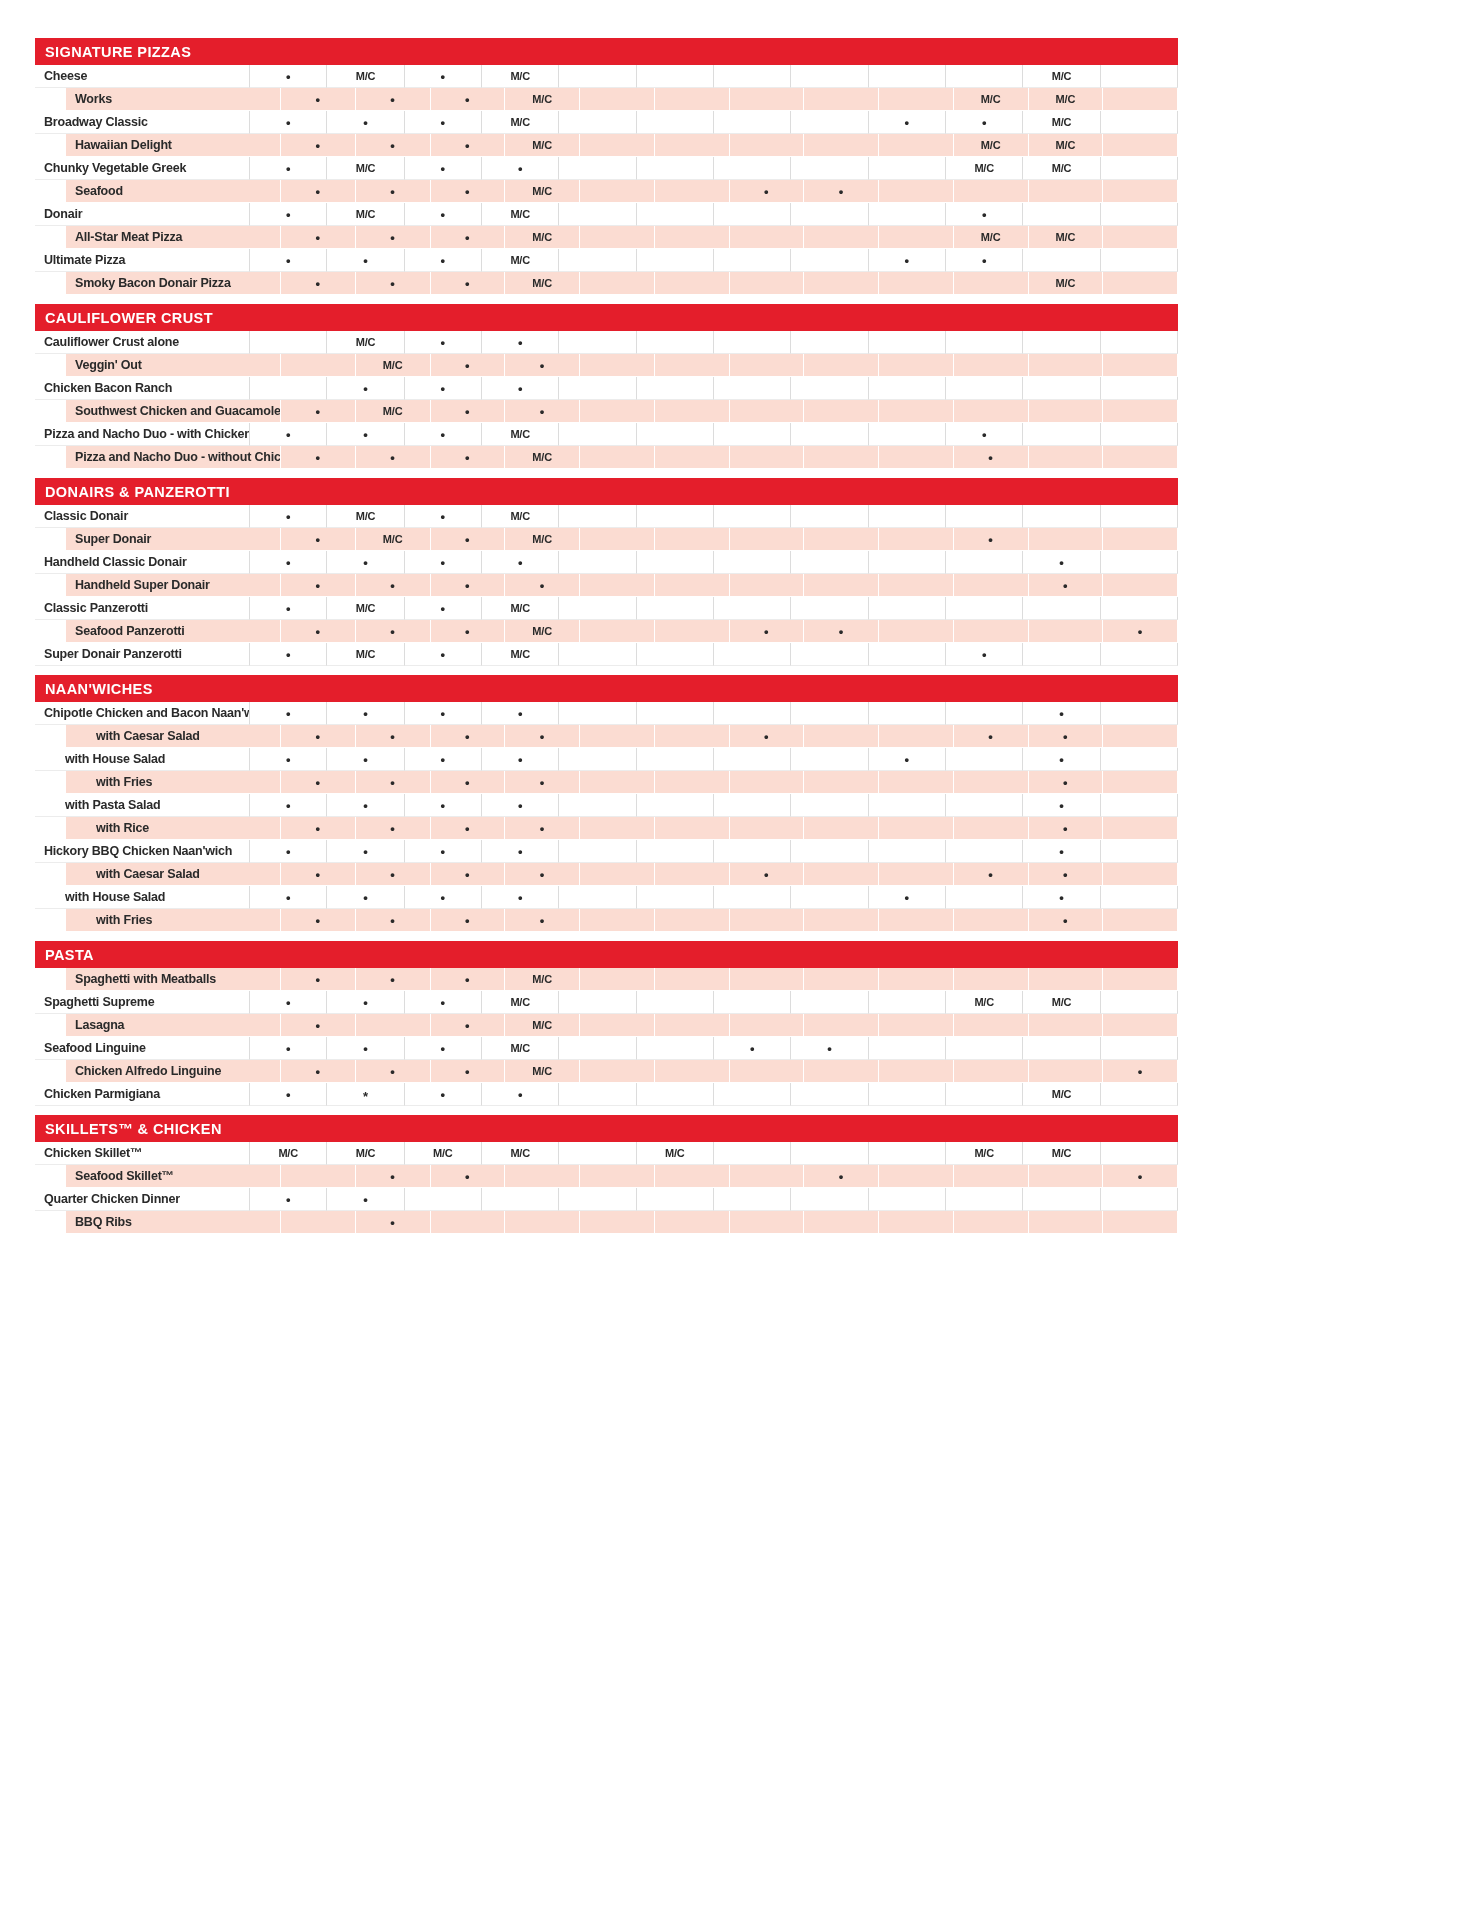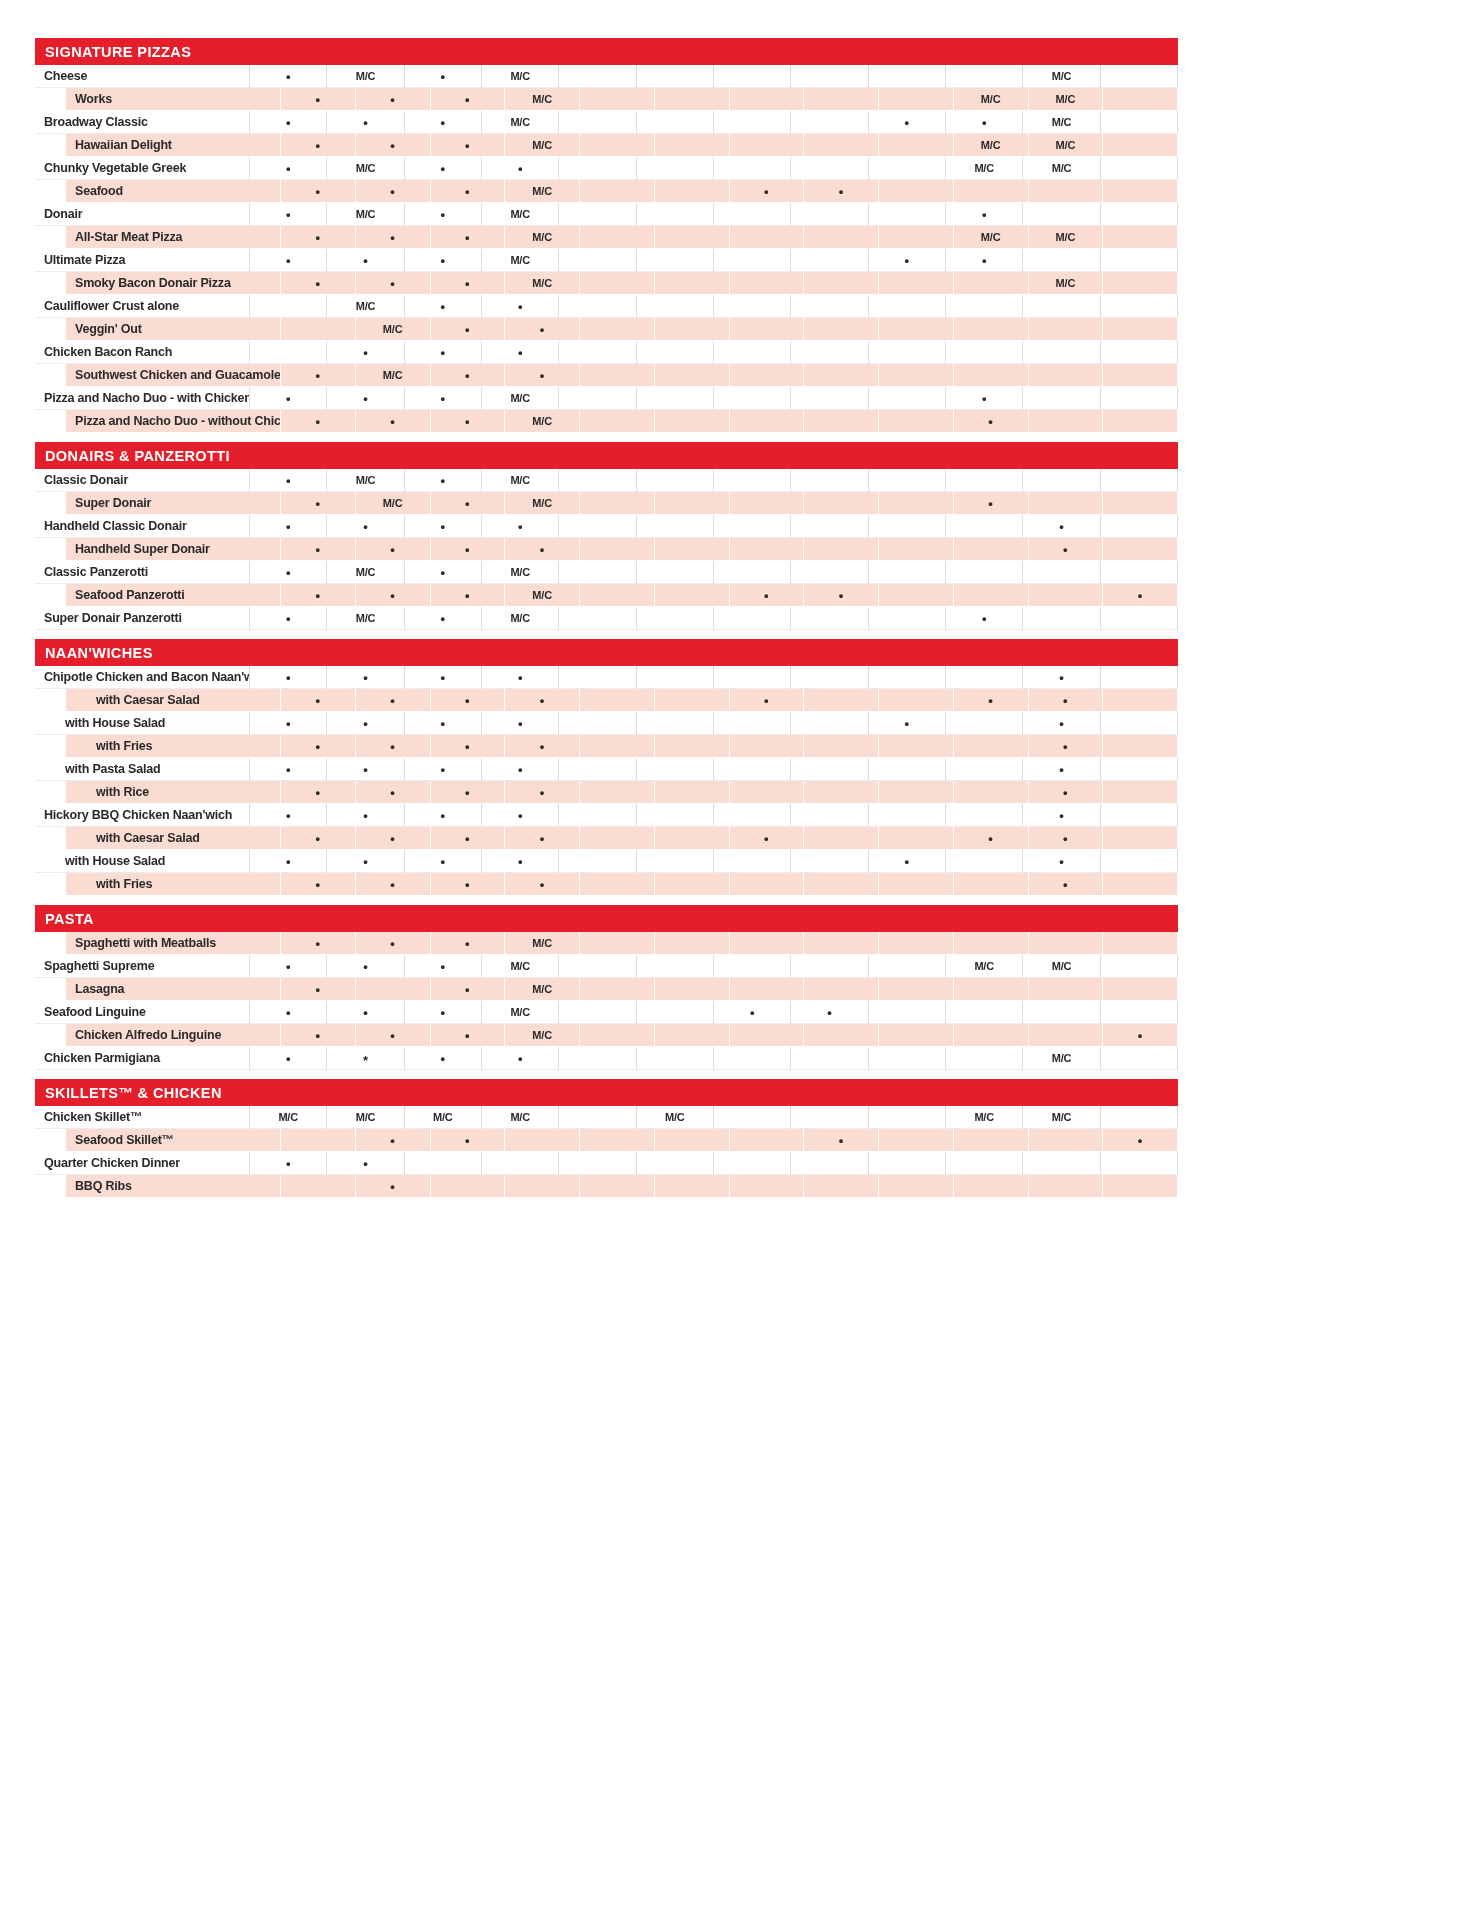--- a/index.html
+++ b/index.html
@@ -223,20 +223,21 @@
           <div class="cell mark"></div>
           <div class="cell mark"></div>
           <div class="cell mark"></div>
           <div class="cell mark"></div>
           <div class="cell mark"></div>
           <div class="cell mark mc">M/C</div>
           <div class="cell mark"></div>
         </div>
       </div>
       <div class="section">
+        <div class="section-header">CAULIFLOWER CRUST</div>
         <div class="row white">
           <div class="cell label">Cauliflower Crust alone</div>
           <div class="cell mark"></div>
           <div class="cell mark mc">M/C</div>
           <div class="cell mark dot">•</div>
           <div class="cell mark dot">•</div>
           <div class="cell mark"></div>
           <div class="cell mark"></div>
           <div class="cell mark"></div>
           <div class="cell mark"></div>

